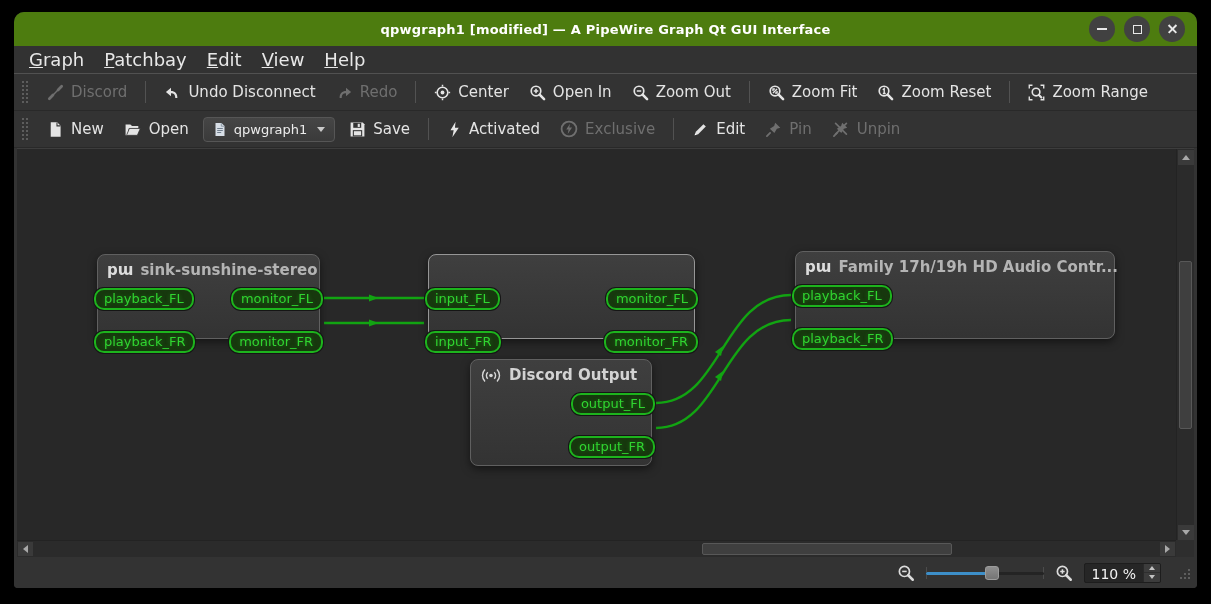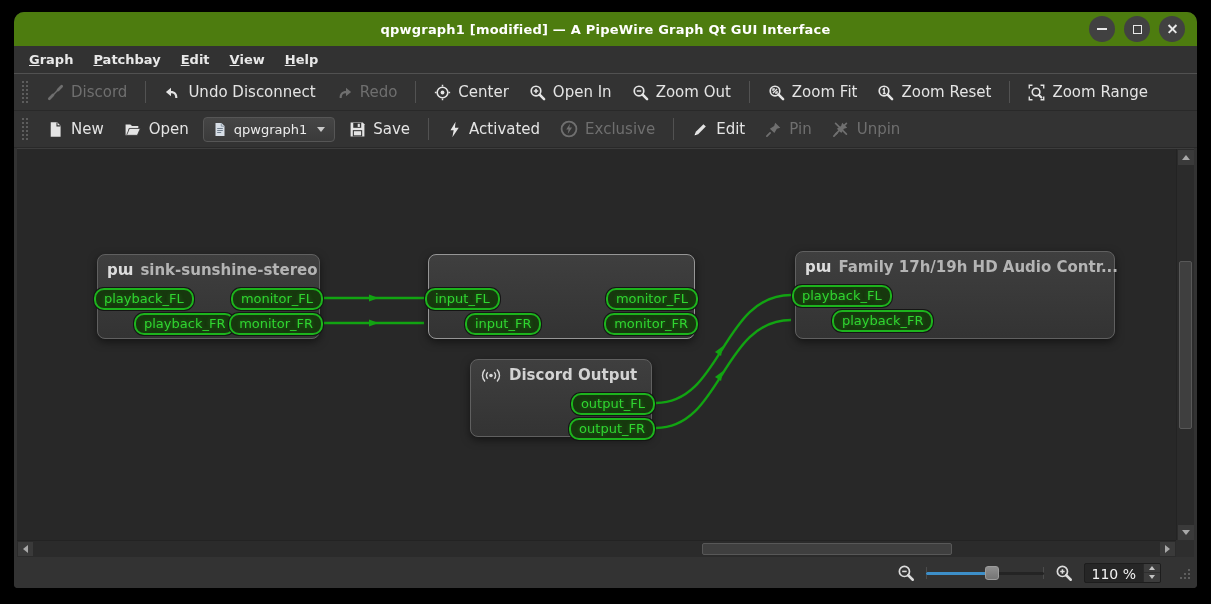--- a/index.html
+++ b/index.html
@@ -18,21 +18,21 @@
   .winbtn { width:26px; height:26px; border-radius:50%; background:#414141;
     position:relative; cursor:default; }
   .winbtn .bar { position:absolute; left:8px; top:12px; width:10px; height:2px; background:#e8e8e8; }
   .winbtn .sq  { position:absolute; left:8.5px; top:8.5px; width:9px; height:9px; border:1.6px solid #e8e8e8; }
   .winbtn .x1,.winbtn .x2 { position:absolute; left:7.5px; top:12px; width:11px; height:1.8px; background:#e8e8e8; }
   .winbtn .x1 { transform:rotate(45deg); } .winbtn .x2 { transform:rotate(-45deg); }
 
   
   .menubar { height:28px; background:#323232; border-bottom:1px solid #515151;
     display:flex; align-items:center; padding:0 6px; gap:2px; flex:none; }
-  .menu-item { color:#e8e8e8; font-size:13px; padding:3px 9px; border-radius:3px;font-weight:bold; }
+  .menu-item { color:#e8e8e8; font-size:18px; padding:3px 9px; border-radius:3px; }
   .menu-item::first-letter { text-decoration:underline; }
 
   
   .toolbar { height:37px; background:#333333; border-bottom:1px solid #292929;
     display:flex; align-items:center; padding:0 6px; flex:none; }
   .grip { width:6px; height:22px; border-left:2px dotted #5d5d5d; border-right:2px dotted #5d5d5d; margin:0 9px 0 2px; }
   .tsep { width:1px; height:22px; background:#525252; margin:0 8px; }
   .tbtn { display:flex; align-items:center; gap:7px; padding:5px 10px; border-radius:3px;
     color:#e4e4e4; font-size:15px; white-space:nowrap; }
   .tbtn.disabled { color:#6f6f6f; }
@@ -60,21 +60,21 @@
   .node.selected .node-title { color:#ececec; }
   .node.bright .node-title { color:#d3d3d3; }
   .pw-glyph { color:#dcdcdc; font-size:15px; font-weight:bold; line-height:1; }
 
   .port { position:absolute; height:22px; padding:0 8px; line-height:18px;
     background:#17380e; border:2px solid #1db41d; border-radius:10px;
     color:#30d530; font-size:13px; box-shadow:0 0 0 1px #151515;
     text-shadow:0 0 4px rgba(48,213,48,.35); white-space:nowrap; }
   .port.in  { left:-4px; }
   .port.out { right:-4px; }
-  .row1 { top:33px; } .row2 { top:58px;margin-left:40px; }
+  .row1 { top:33px; } .row2 { top:76px; }
 
   
   .vscroll { position:absolute; top:0; right:0; width:18px; height:392px;
     background:#2b2b2b; border-left:1px solid #232323; }
   .hscroll { position:absolute; left:0; bottom:0; height:17px; width:1159px;
     background:#2b2b2b; border-top:1px solid #232323; }
   .scroll-corner { position:absolute; right:0; bottom:0; width:18px; height:17px; background:#2e2e2e; }
   .sbtn { position:absolute; background:#3a3a3a; display:flex; align-items:center; justify-content:center; }
   .vscroll .sbtn { left:1px; width:16px; height:15px; }
   .sbtn.up { top:1px; } .sbtn.down { bottom:1px; }
@@ -388,21 +388,21 @@
 
     <div class="node" style="left:778px; top:102px; width:320px; height:88px;">
       <div class="node-header">
         <span class="pw-glyph">pɯ</span>
         <span class="node-title">Family 17h/19h HD Audio Contr...</span>
       </div>
       <div class="port in row1">playback_FL</div>
       <div class="port in row2">playback_FR</div>
     </div>
 
-    <div class="node bright" style="left:453px; top:210px; width:182px; height:78px;">
+    <div class="node bright" style="left:453px; top:210px; width:182px; height:107px;">
       <div class="node-header">
         <span class="ticon">
           <svg width="22" height="17" viewBox="0 0 22 17">
               <circle cx="11" cy="8.5" r="1.8" fill="#d6d6d6"></circle>
               <path d="M7.8 5.2 A4.6 4.6 0 0 0 7.8 11.8 M14.2 5.2 A4.6 4.6 0 0 1 14.2 11.8" stroke="#d6d6d6" stroke-width="1.4" fill="none"></path>
               <path d="M5 2.6 A8.2 8.2 0 0 0 5 14.4 M17 2.6 A8.2 8.2 0 0 1 17 14.4" stroke="#d6d6d6" stroke-width="1.4" fill="none"></path>
             </svg>
         </span>
         <span class="node-title">Discord Output</span>
       </div>

